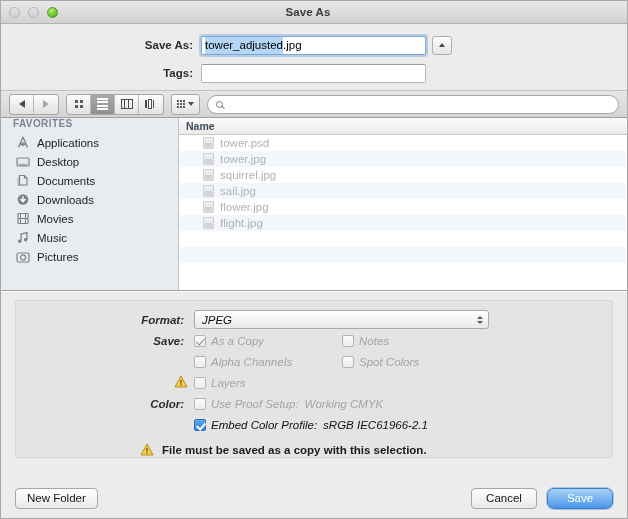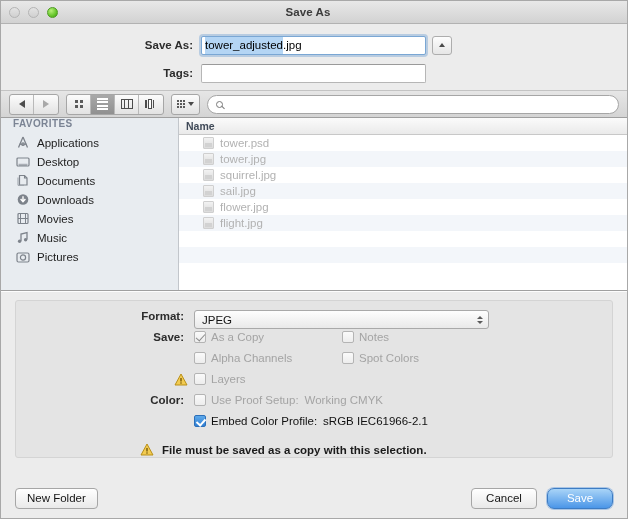--- a/index.html
+++ b/index.html
@@ -309,23 +309,24 @@
   .opt-inner {
     margin: 0 14px;
     background: #e4e4e4;
     border: 1px solid #d4d4d4;
     border-radius: 3px;
     padding: 9px 0 8px 0;
     box-sizing: border-box;
     height: 158px;
   }
   .orow {
-    display: flex; align-items: flex-start;
+    display: flex; align-items: center;
     min-height: 19px;
     margin-bottom: 2px;
+    font-style: italic;
   }
   .olabel {
     width: 178px;
     text-align: right;
     padding-right: 10px;
     font-size: 11.5px;
     font-weight: bold;
     color: #2c2c2c;
     box-sizing: border-box;
     flex: 0 0 178px;

